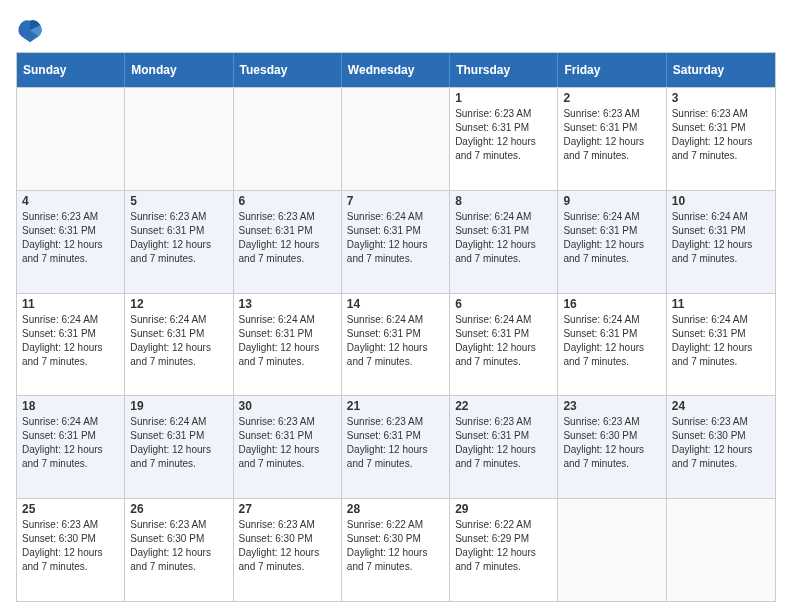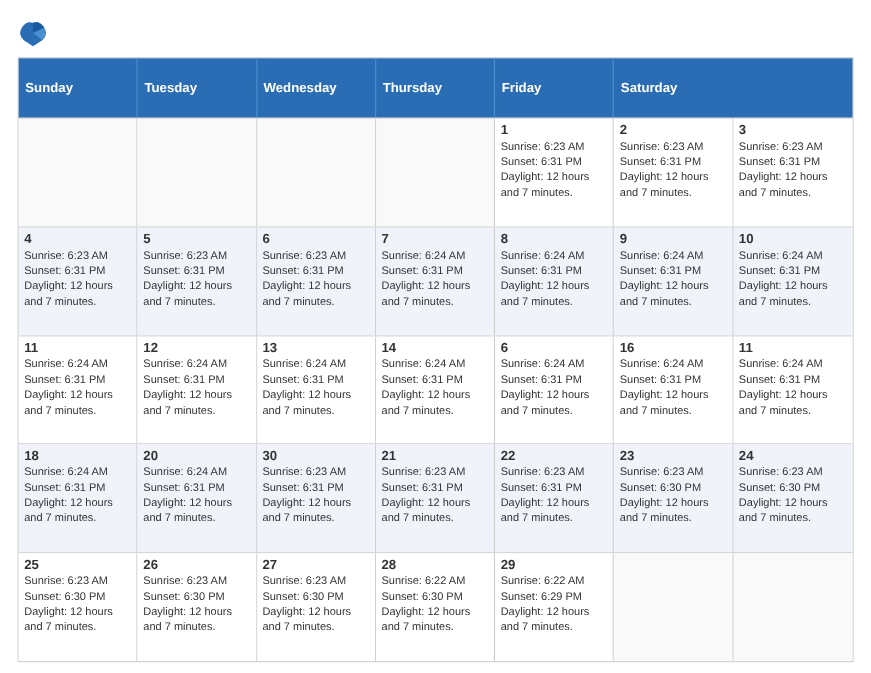--- a/index.html
+++ b/index.html
@@ -61,21 +61,21 @@
     }
     .cal-header {
       display: grid;
       grid-template-columns: repeat(7, 1fr);
       background: #2a6db5;
     }
     .cal-header-cell {
       color: #fff;
       font-size: 12px;
       font-weight: bold;
-      padding: 20px 6px;
+      padding: 10px 6px;
       border-right: 1px solid #4a8fd0;
       text-align: left;
     }
     .cal-header-cell:last-child { border-right: none; }
     .cal-body {
       flex: 1;
       display: flex;
       flex-direction: column;
     }
     .cal-row {
@@ -125,20 +125,21 @@
     </div>
     <div class="title-block">
       <div class="month-year"></div>
       <div class="location"></div>
     </div>
   </div>
 
   <div class="calendar">
     <div class="cal-header">
     <div class="cal-header-cell">Sunday</div>
+        <div class="cal-header-cell">Monday</div>
         <div class="cal-header-cell">Tuesday</div>
         <div class="cal-header-cell">Wednesday</div>
         <div class="cal-header-cell">Thursday</div>
         <div class="cal-header-cell">Friday</div>
         <div class="cal-header-cell">Saturday</div>
       </div>
     <div class="cal-body">
     <div class="cal-row">
           <div class="cal-cell empty"></div>
           <div class="cal-cell empty"></div>
@@ -270,21 +271,21 @@
         </div>
         <div class="cal-row alt-row">
           <div class="cal-cell">
             <span class="day-num">18</span>
             <div class="info" style="white-space: pre-line;">Sunrise: 6:24 AM
 Sunset: 6:31 PM
 Daylight: 12 hours
 and 7 minutes.</div>
           </div>
           <div class="cal-cell">
-            <span class="day-num">20</span>
+            <span class="day-num">19</span>
             <div class="info" style="white-space: pre-line;">Sunrise: 6:24 AM
 Sunset: 6:31 PM
 Daylight: 12 hours
 and 7 minutes.</div>
           </div>
           <div class="cal-cell">
             <span class="day-num">30</span>
             <div class="info" style="white-space: pre-line;">Sunrise: 6:23 AM
 Sunset: 6:31 PM
 Daylight: 12 hours

